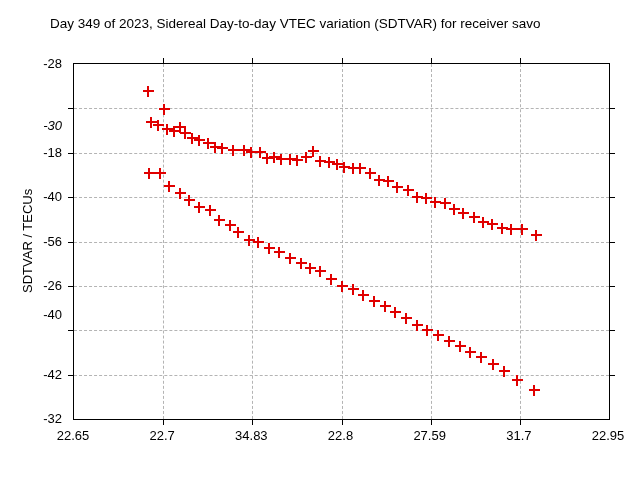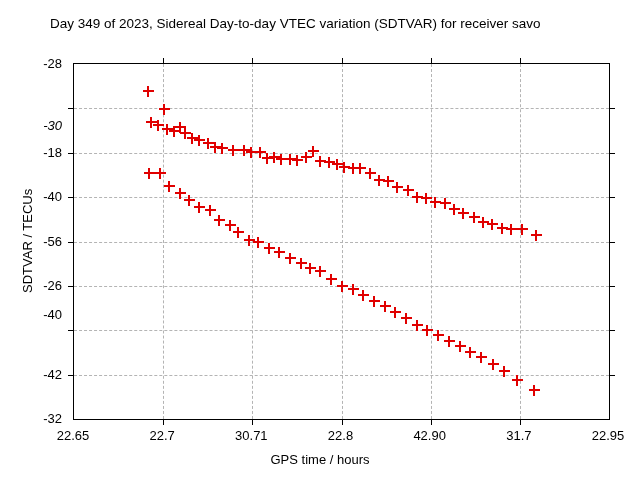--- a/index.html
+++ b/index.html
@@ -271,31 +271,30 @@
       <div class="marker" style="left: 386.092px; top: 282.891px;"></div>
       <div class="marker" style="left: 396.792px; top: 288.438px;"></div>
       <div class="marker" style="left: 407.492px; top: 293.984px;"></div>
       <div class="marker" style="left: 419.975px; top: 300.641px;"></div>
       <div class="marker" style="left: 430.675px; top: 307.297px;"></div>
       <div class="marker" style="left: 443.158px; top: 316.172px;"></div>
       <div class="marker" style="left: 460.992px; top: 326.156px;"></div>
     </div>
 
   <div class="axis-title-y" id="axis-title-y" style="top: 292.5px; left: 20px;">SDTVAR / TECUs</div>
-  <div class="axis-title-x">GPS time / hours</div>
 
 <div class="ylabel-text" style="top: 63px; left: 0px; width: 62px;">-28</div>
     <div class="ylabel-text" style="top: 125px; left: 0px; width: 62px; font-style: italic;">-30</div>
     <div class="ylabel-text" style="top: 151.75px; left: 0px; width: 62px;">-18</div>
     <div class="ylabel-text" style="top: 196.125px; left: 0px; width: 62px;">-40</div>
     <div class="ylabel-text" style="top: 240.5px; left: 0px; width: 62px;">-56</div>
     <div class="ylabel-text" style="top: 284.875px; left: 0px; width: 62px;">-26</div>
     <div class="ylabel-text" style="top: 314px; left: 0px; width: 62px;">-40</div>
     <div class="ylabel-text" style="top: 373.625px; left: 0px; width: 62px;">-42</div>
     <div class="ylabel-text" style="top: 418px; left: 0px; width: 62px;">-32</div>
     <div class="xlabel-text" style="left: 73px; top: 428px;">22.65</div>
     <div class="xlabel-text" style="left: 162.167px; top: 428px;">22.7</div>
-    <div class="xlabel-text" style="left: 251.333px; top: 428px;">30.71</div>
+    <div class="xlabel-text" style="left: 251.333px; top: 428px;">34.83</div>
     <div class="xlabel-text" style="left: 340.5px; top: 428px;">22.8</div>
-    <div class="xlabel-text" style="left: 429.667px; top: 428px;">42.90</div>
+    <div class="xlabel-text" style="left: 429.667px; top: 428px;">27.59</div>
     <div class="xlabel-text" style="left: 518.833px; top: 428px;">31.7</div>
     <div class="xlabel-text" style="left: 608px; top: 428px;">22.95</div>
   </div>
 
 </body></html>

